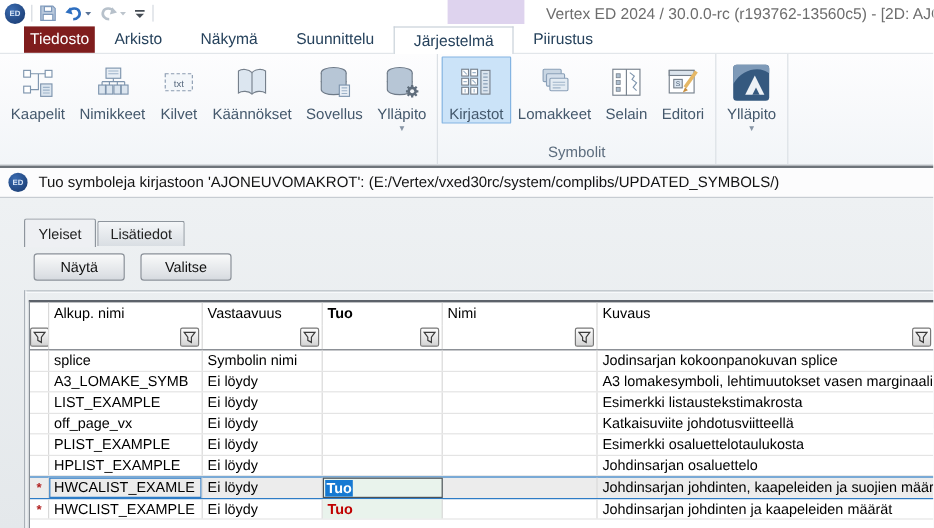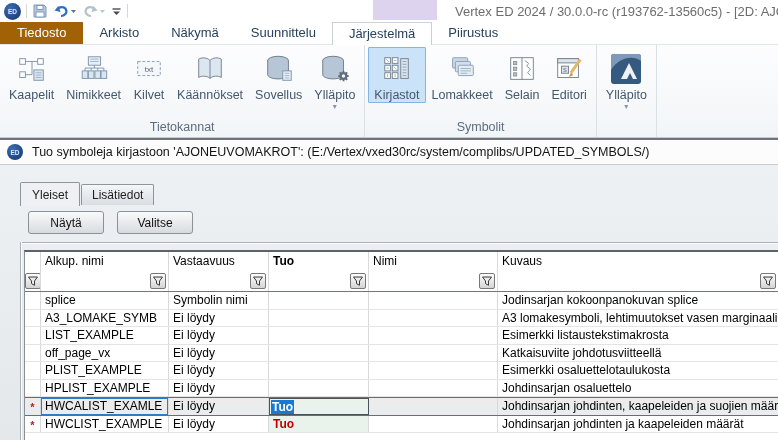--- a/index.html
+++ b/index.html
@@ -18,21 +18,21 @@
     color:#d9e6f7; font-size:6.5px; font-weight:bold; display:flex; align-items:center; justify-content:center; }
   .qat-sep { width:1px; height:14px; background:#d4d9df; }
   .qat-btn { display:flex; align-items:center; }
   .purple-box { position:absolute; left:373px; top:0; width:64px; height:20px; background:#ded3ee; }
   .win-title { position:absolute; left:455px; top:4px; font-size:13px; color:#6d6d6d; white-space:nowrap; }
 
   
   .menutabs { position:relative; height:23px; display:flex; font-size:13px; background:#fff;
     border-bottom:1px solid #e2e6ea; }
   .mtab { padding:0 16px; line-height:22px; color:#26425c; white-space:nowrap; }
-  .mtab.file { background:#a16207; color:#fff; padding:0 17px; }
+  .mtab.file { background:#7f1d1d; color:#fff; padding:0 5px;margin-left:20px; }
   .mtab.active { background:#fff; border:1px solid #c9d1d9; border-bottom:none; line-height:21px;
     margin-bottom:-1px; z-index:2; }
 
   
   .ribbon { position:relative; height:93px; display:flex; align-items:stretch;
     background:linear-gradient(#fdfdfe, #f2f5f8); border-bottom:1px solid #c3c9cf; }
   .rgroup { display:flex; flex-direction:column; border-right:1px solid #dbe0e5; padding:2px 3px 0 3px; }
   .ritems { display:flex; flex:1; align-items:flex-start; }
   .rbtn { display:flex; flex-direction:column; align-items:center; padding:1px 5px 0 5px; border:1px solid transparent; }
   .rbtn.selected { background:#cbe3f8; border:1px solid #84b4e2; border-radius:1px; }
@@ -214,21 +214,20 @@
                   <path d="M26 19v11M20.5 24.5h11M22 20.5l8 8M30 20.5l-8 8"></path>
                 </g>
    <circle cx="26" cy="24.5" r="4.2" fill="#5f6d7c"></circle>
                 <circle cx="26" cy="24.5" r="1.8" fill="#f1f4f7"></circle>
               </svg>
             </span>
             <span class="rlabel">Ylläpito</span>
             <span class="rcaret">▾</span>
           </div>
         </div>
-        <div class="glabel">Tietokannat</div>
       </div>
       <div class="rgroup">
         <div class="ritems">
           <div class="rbtn selected">
             <span class="ricon">
               <svg width="32" height="32" viewBox="0 0 34 34">
    <g fill="#fff" stroke="#76808c">
     <rect x="4" y="5" width="6" height="6"></rect>
                   <rect x="12" y="5" width="6" height="6"></rect>
     <rect x="4" y="13" width="6" height="6"></rect>

